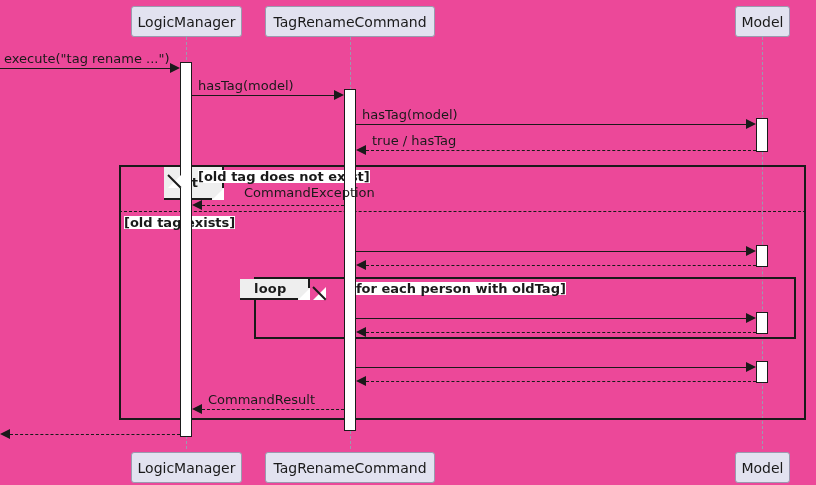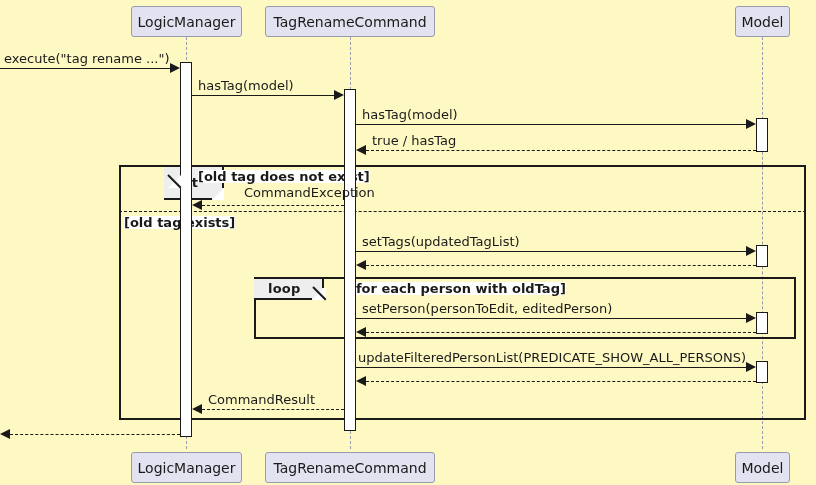--- a/index.html
+++ b/index.html
@@ -7,21 +7,21 @@
     padding: 0;
     background: #ffffff;
   }
   body {
     font-family: "DejaVu Sans", sans-serif;
   }
   #diagram {
     position: relative;
     width: 816px;
     height: 485px;
-    background: #fef9c3;
+    background: #ec4899;
     overflow: hidden;
   }
 
   
   .participant {
     position: absolute;
     box-sizing: border-box;
     background: #E2E2F0;
     border: 1px solid #9A9AAF;
     border-radius: 3px;
@@ -179,21 +179,21 @@
   <div class="fragment-label-notch" style="left:168px; top:175px;"></div>
   <div class="fragment-label-diag" style="left:168px; top:174px; width:18.4px; transform:rotate(45deg);"></div>
 
   <div class="guard" style="left:198px; top:170px;">[old tag does not exist]</div>
 
   <div class="divider" style="left:119px; top:211px; width:687px;"></div>
 
   <div class="guard" style="left:124px; top:216px;">[old tag exists]</div>
 
   <div class="fragment" style="left:254px; top:277px; width:542px; height:62px;"></div>
-  <div class="fragment-label" style="left:254px; top:279px; width:70px; height:21px;">
+  <div class="fragment-label" style="left:240px; top:279px; width:70px; height:21px;">
     <span>loop</span>
   </div>
   <div class="fragment-label-notch" style="left:313px; top:287px;"></div>
   <div class="fragment-label-diag" style="left:313px; top:286px; width:18.4px; transform:rotate(45deg);"></div>
   <div class="guard" style="left:350px; top:282px;">[for each person with oldTag]</div>
 
   <div class="activation" style="left:180px; top:62px; height:375px;"></div>
   <div class="activation" style="left:344px; top:89px; height:342px;"></div>
   <div class="activation" style="left:756px; top:118px; height:34px;"></div>
   <div class="activation" style="left:756px; top:245px; height:22px;"></div>
@@ -215,35 +215,32 @@
   <div class="msg-line dashed" style="left:366px; top:150px; width:390px;"></div>
   <div class="arrow-head left" style="left:356px; top:145px;"></div>
   <div class="msg-label" style="left:372px; top:134px;">true / hasTag</div>
 
   <div class="msg-line dashed" style="left:202px; top:205px; width:142px;"></div>
   <div class="arrow-head left" style="left:192px; top:200px;"></div>
   <div class="msg-label" style="left:208px; top:186px;margin-left:36px;">CommandException</div>
 
   <div class="msg-line" style="left:356px; top:251px; width:390px;"></div>
   <div class="arrow-head right" style="left:746px; top:246px;"></div>
-  <div class="msg-label" style="left:362px; top:235px;">setTags(updatedTagList)</div>
 
   <div class="msg-line dashed" style="left:366px; top:265px; width:390px;"></div>
   <div class="arrow-head left" style="left:356px; top:260px;"></div>
 
   <div class="msg-line" style="left:356px; top:318px; width:390px;"></div>
   <div class="arrow-head right" style="left:746px; top:313px;"></div>
-  <div class="msg-label" style="left:362px; top:302px;">setPerson(personToEdit, editedPerson)</div>
 
   <div class="msg-line dashed" style="left:366px; top:332px; width:390px;"></div>
   <div class="arrow-head left" style="left:356px; top:327px;"></div>
 
   <div class="msg-line" style="left:356px; top:367px; width:390px;"></div>
   <div class="arrow-head right" style="left:746px; top:362px;"></div>
-  <div class="msg-label" style="left:358px; top:351px;">updateFilteredPersonList(PREDICATE_SHOW_ALL_PERSONS)</div>
 
   <div class="msg-line dashed" style="left:366px; top:381px; width:390px;"></div>
   <div class="arrow-head left" style="left:356px; top:376px;"></div>
 
   <div class="msg-line dashed" style="left:202px; top:409px; width:142px;"></div>
   <div class="arrow-head left" style="left:192px; top:404px;"></div>
   <div class="msg-label" style="left:208px; top:393px;">CommandResult</div>
 
   <div class="msg-line dashed" style="left:10px; top:434px; width:170px;"></div>
   <div class="arrow-head left" style="left:0px; top:429px;"></div>

